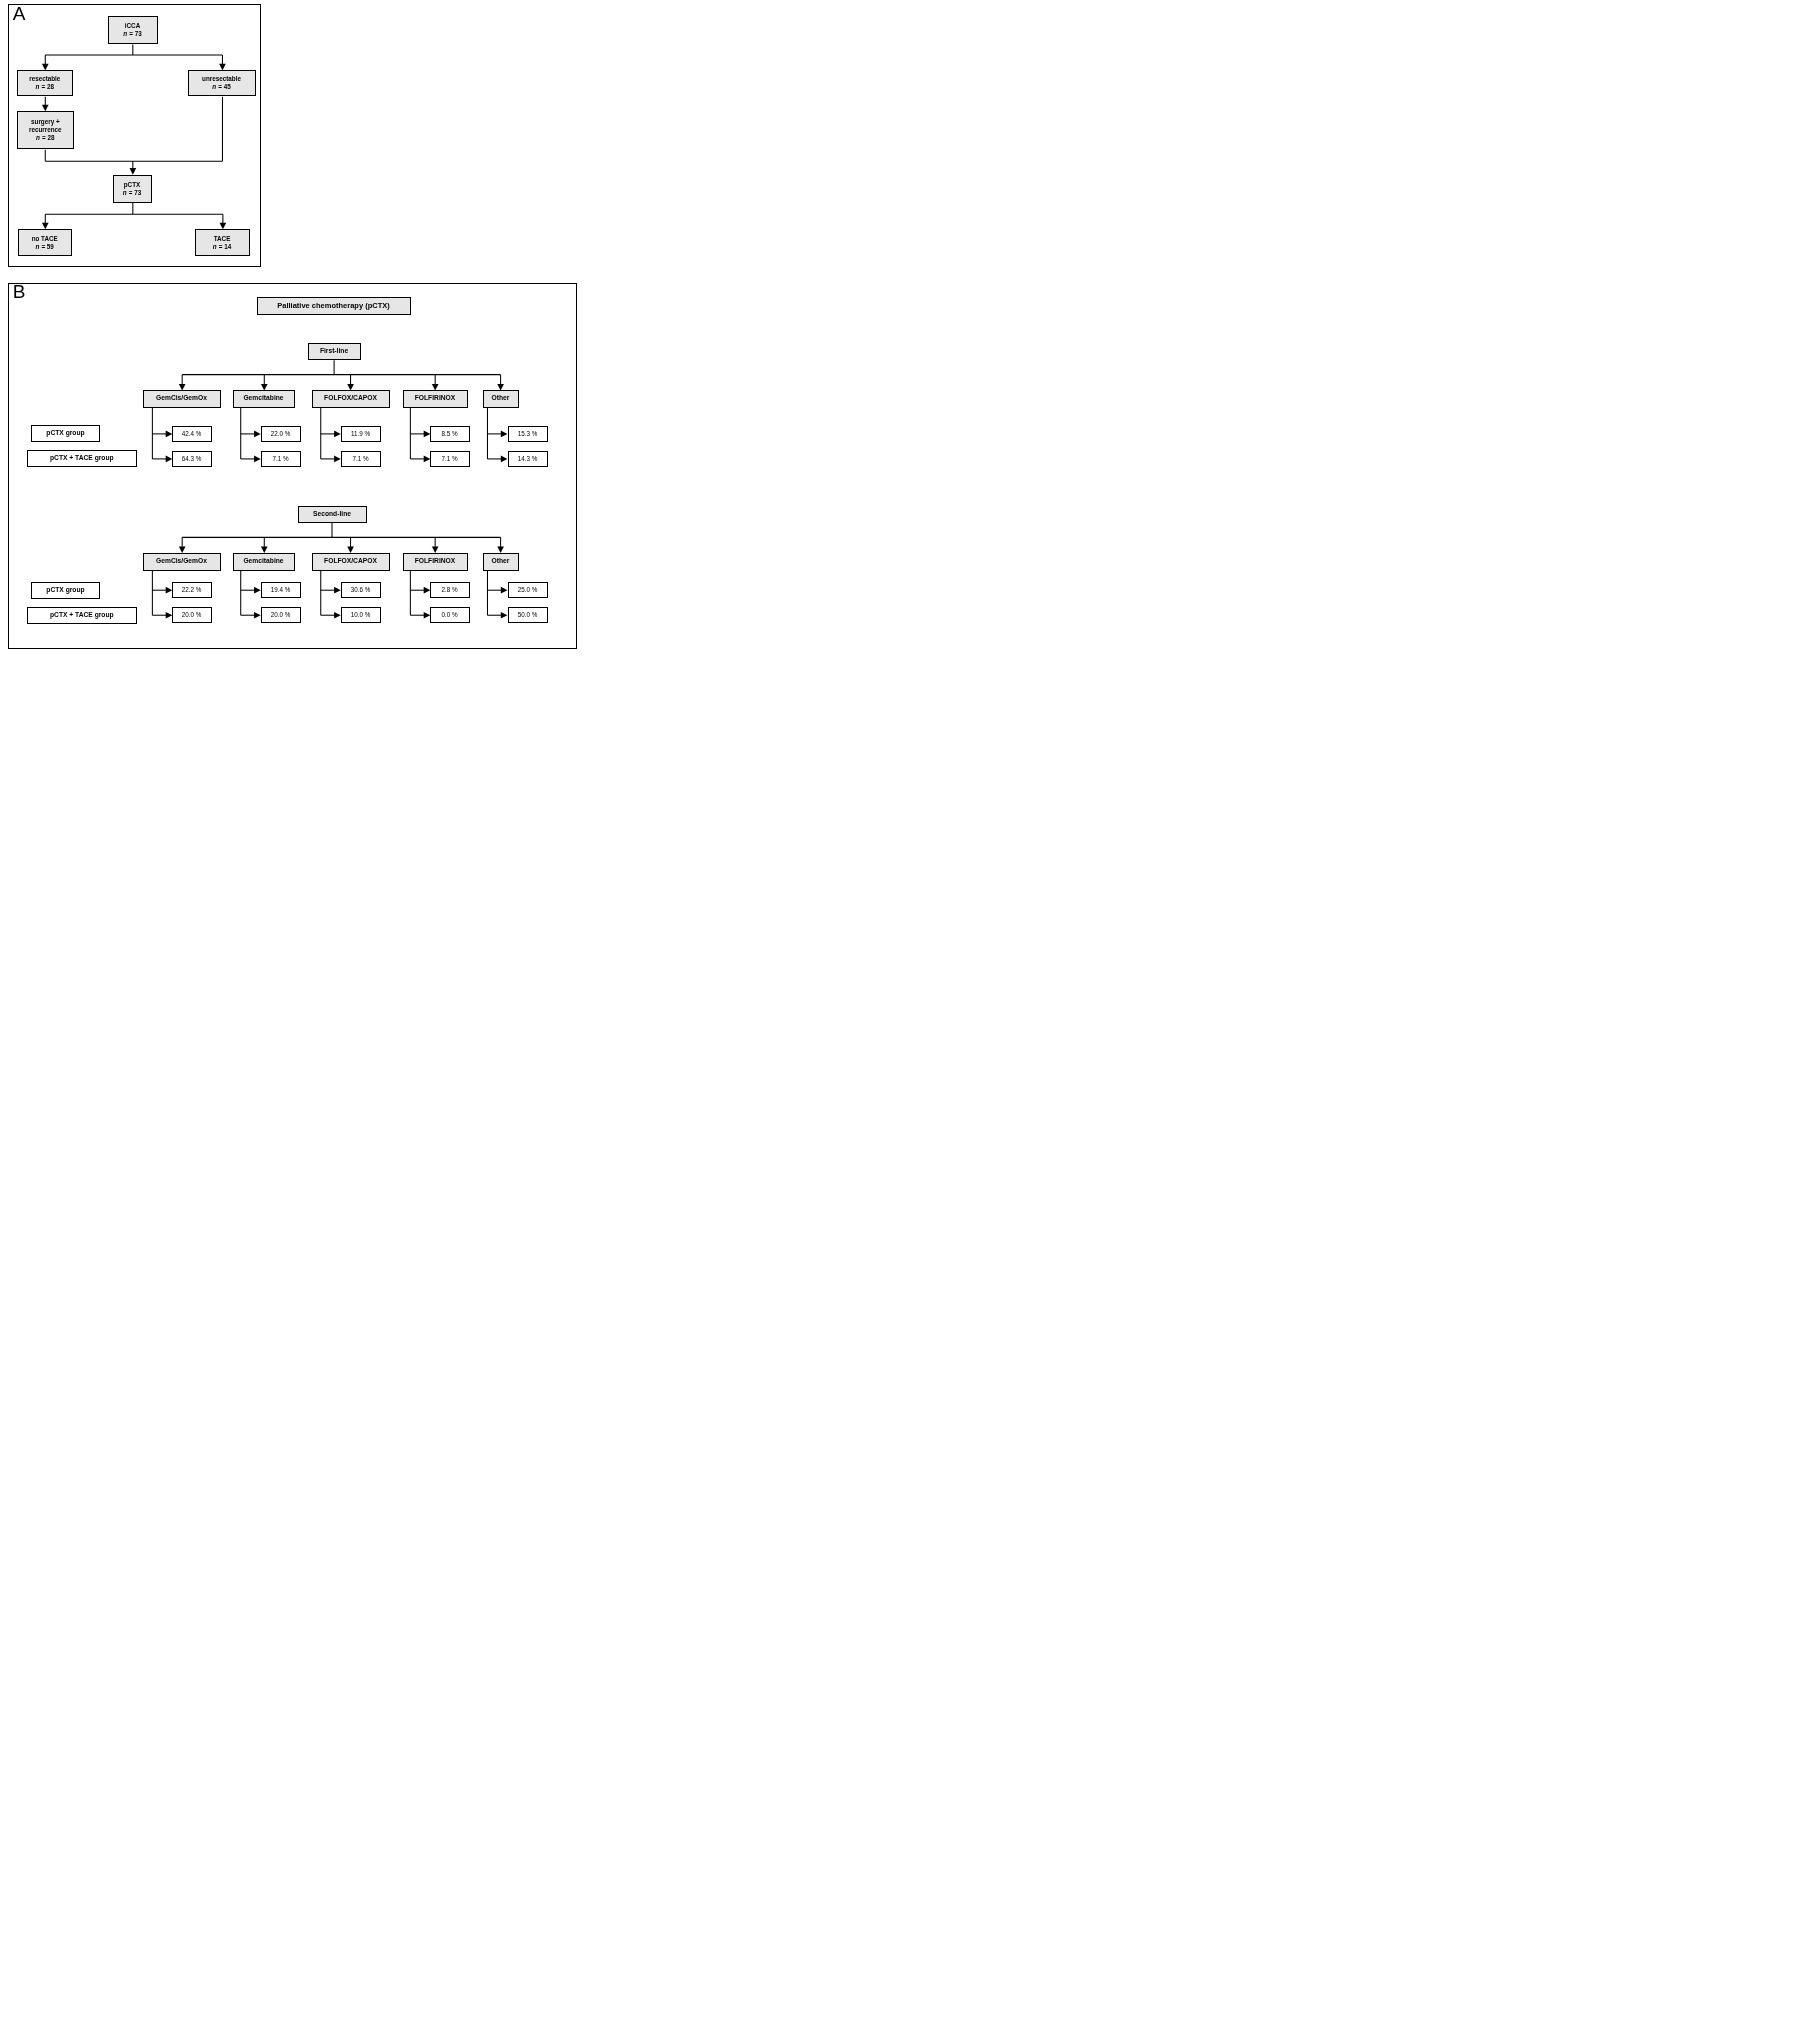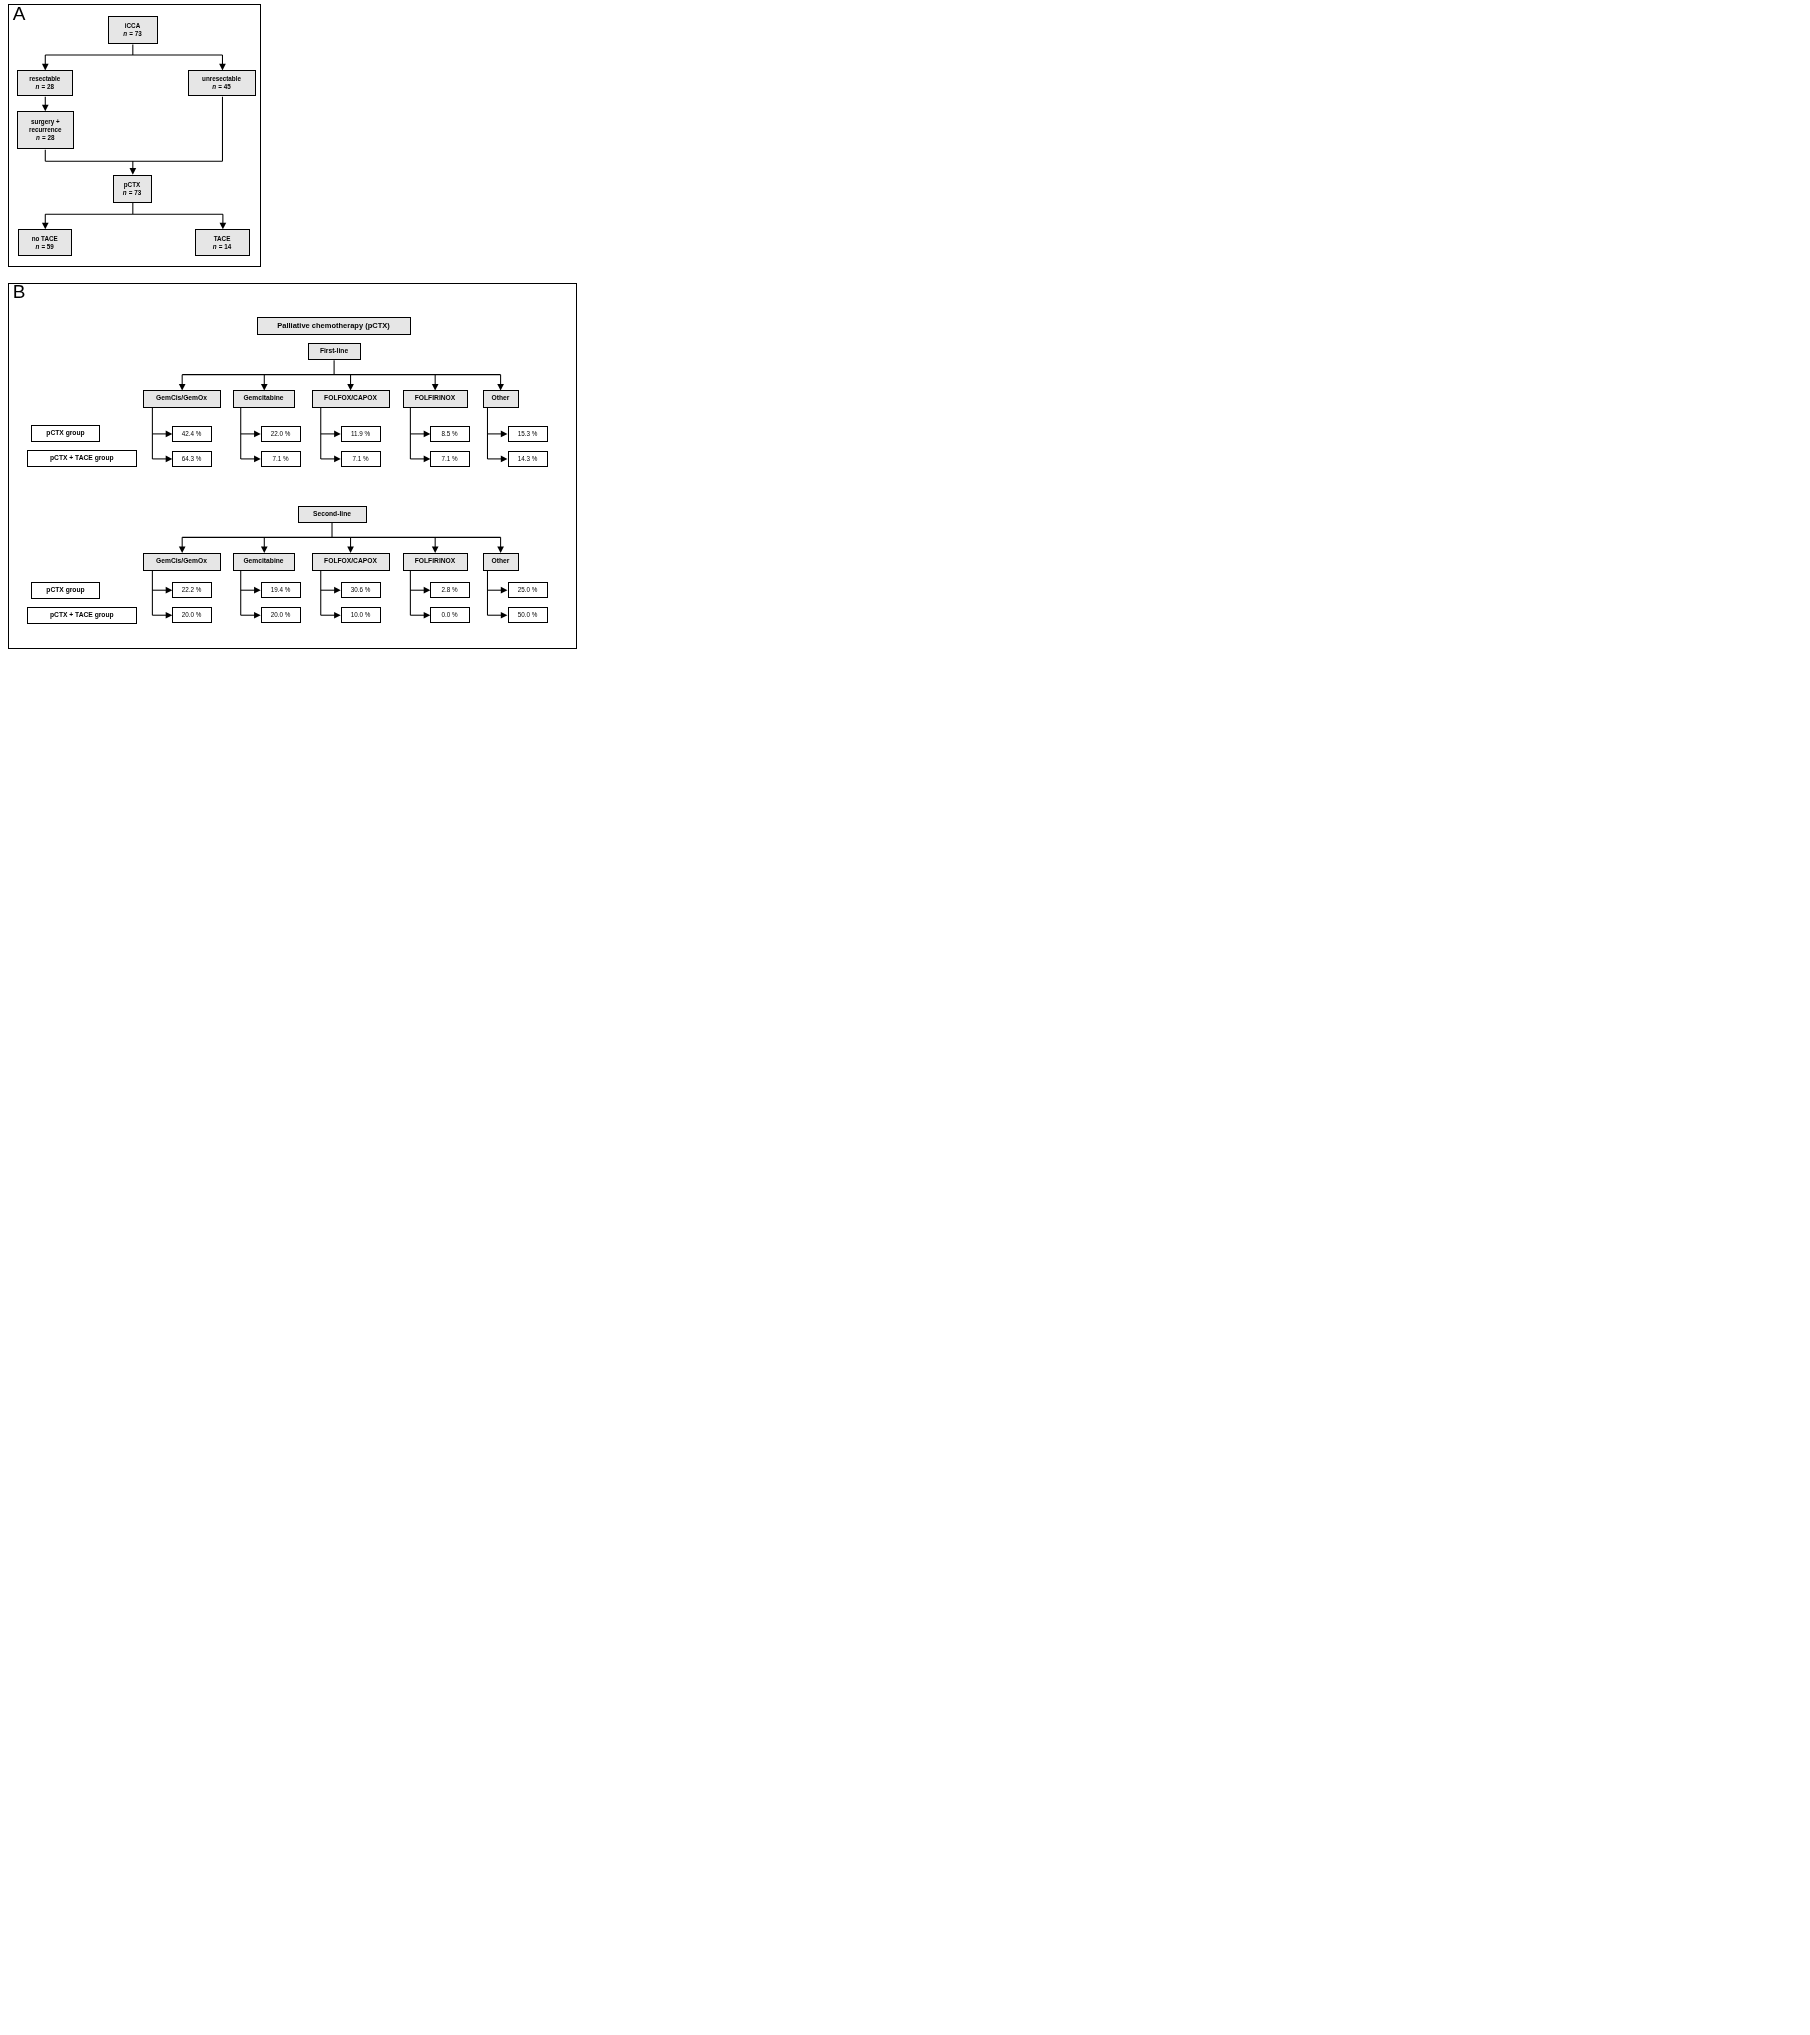--- a/index.html
+++ b/index.html
@@ -11,21 +11,21 @@
   .plabel{position:absolute;left:4.2px;top:-1.7px;font-size:19px;font-weight:400;line-height:1.1;}
   .gbox,.wbox{position:absolute;border:1.3px solid #000;box-sizing:border-box;
     display:flex;flex-direction:column;align-items:center;justify-content:center;
     text-align:center;font-weight:700;line-height:1.3;}
   .gbox{background:#e6e6e6;}
   .wbox{background:#ffffff;}
   #panel-a .gbox{font-size:6.3px;}
   .nline{white-space:nowrap;}
   .nsym{font-style:italic;font-weight:700;}
   .nval{margin-left:2.1px;}
-  .title-box{font-size:7.5px;margin-top:20px;}
+  .title-box{font-size:7.5px;}
   .hdr-box{font-size:6.7px;}
   .drug-box{font-size:6.7px;}
   .pct-box{font-weight:400;font-size:6.3px;}
   .rowlabel-box{font-size:6.7px;}
   svg.connectors{position:absolute;left:0;top:0;pointer-events:none;}
 </style>
 </head>
 <body>
 
 <div id="page">

